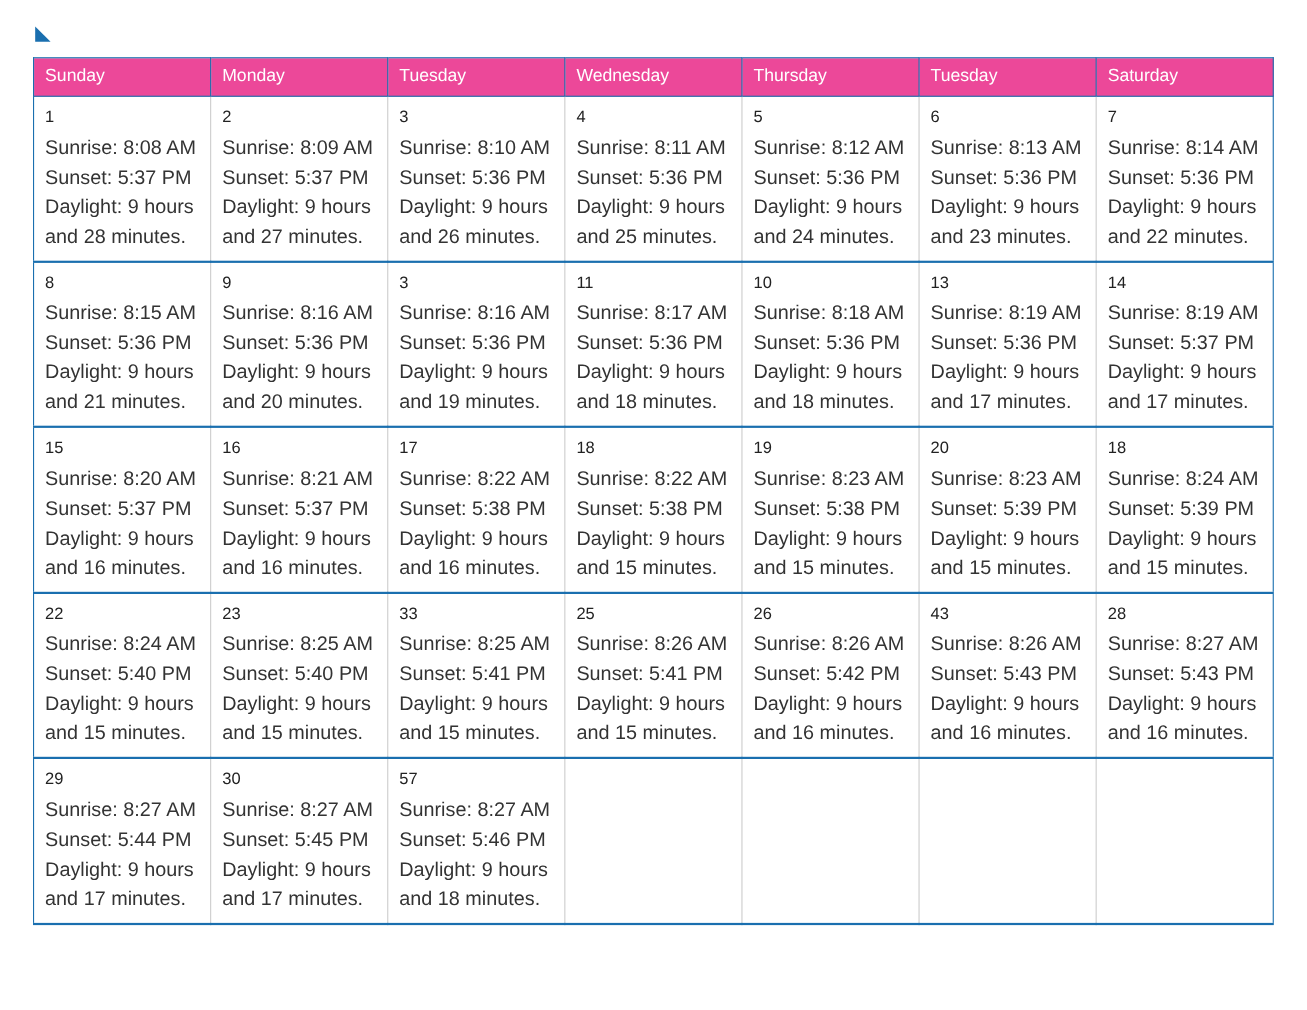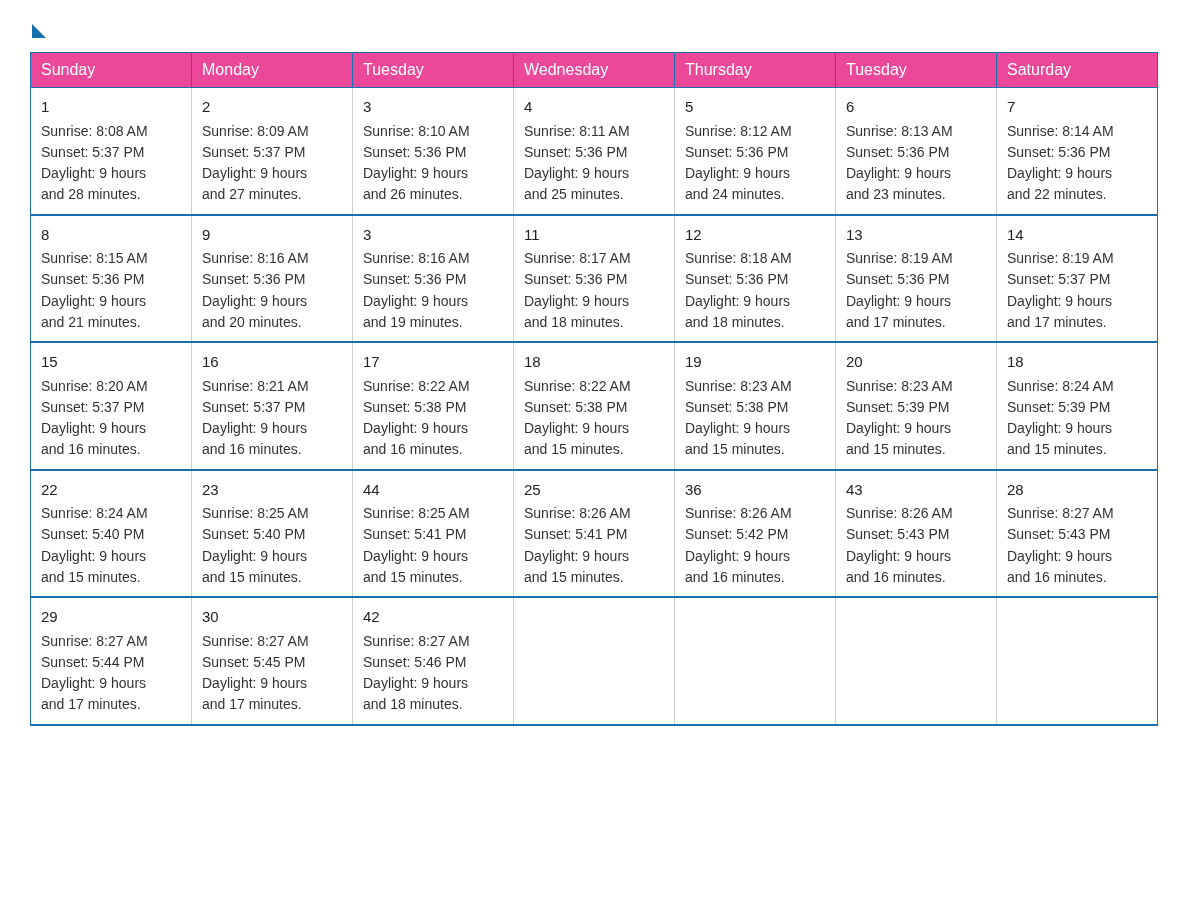--- a/index.html
+++ b/index.html
@@ -96,21 +96,21 @@
       border-right: 1px solid #1a6faf;
     }
     .day-num {
       font-size: 15px;
       font-weight: normal;
       color: #222;
       display: block;
       margin-bottom: 2px;
     }
     .day-info {
-      font-size: 14px;
+      font-size: 18px;
       color: #333;
       line-height: 1.5;
     }
   </style>
 </head>
 <body>
 
 <div class="header-area">
   <div class="logo">
     <div class="logo-top">
@@ -179,21 +179,21 @@
         </td>
         <td>
           <span class="day-num">3</span>
           <span class="day-info">Sunrise: 8:16 AM<br>Sunset: 5:36 PM<br>Daylight: 9 hours<br>and 19 minutes.</span>
         </td>
         <td>
           <span class="day-num">11</span>
           <span class="day-info">Sunrise: 8:17 AM<br>Sunset: 5:36 PM<br>Daylight: 9 hours<br>and 18 minutes.</span>
         </td>
         <td>
-          <span class="day-num">12</span>
+          <span class="day-num">10</span>
           <span class="day-info">Sunrise: 8:18 AM<br>Sunset: 5:36 PM<br>Daylight: 9 hours<br>and 18 minutes.</span>
         </td>
         <td>
           <span class="day-num">13</span>
           <span class="day-info">Sunrise: 8:19 AM<br>Sunset: 5:36 PM<br>Daylight: 9 hours<br>and 17 minutes.</span>
         </td>
         <td>
           <span class="day-num">14</span>
           <span class="day-info">Sunrise: 8:19 AM<br>Sunset: 5:37 PM<br>Daylight: 9 hours<br>and 17 minutes.</span>
         </td>
@@ -231,29 +231,29 @@
       <tr>
         <td>
           <span class="day-num">22</span>
           <span class="day-info">Sunrise: 8:24 AM<br>Sunset: 5:40 PM<br>Daylight: 9 hours<br>and 15 minutes.</span>
         </td>
         <td>
           <span class="day-num">23</span>
           <span class="day-info">Sunrise: 8:25 AM<br>Sunset: 5:40 PM<br>Daylight: 9 hours<br>and 15 minutes.</span>
         </td>
         <td>
-          <span class="day-num">44</span>
+          <span class="day-num">33</span>
           <span class="day-info">Sunrise: 8:25 AM<br>Sunset: 5:41 PM<br>Daylight: 9 hours<br>and 15 minutes.</span>
         </td>
         <td>
           <span class="day-num">25</span>
           <span class="day-info">Sunrise: 8:26 AM<br>Sunset: 5:41 PM<br>Daylight: 9 hours<br>and 15 minutes.</span>
         </td>
         <td>
-          <span class="day-num">36</span>
+          <span class="day-num">26</span>
           <span class="day-info">Sunrise: 8:26 AM<br>Sunset: 5:42 PM<br>Daylight: 9 hours<br>and 16 minutes.</span>
         </td>
         <td>
           <span class="day-num">43</span>
           <span class="day-info">Sunrise: 8:26 AM<br>Sunset: 5:43 PM<br>Daylight: 9 hours<br>and 16 minutes.</span>
         </td>
         <td>
           <span class="day-num">28</span>
           <span class="day-info">Sunrise: 8:27 AM<br>Sunset: 5:43 PM<br>Daylight: 9 hours<br>and 16 minutes.</span>
         </td>
@@ -261,21 +261,21 @@
       <tr>
         <td>
           <span class="day-num">29</span>
           <span class="day-info">Sunrise: 8:27 AM<br>Sunset: 5:44 PM<br>Daylight: 9 hours<br>and 17 minutes.</span>
         </td>
         <td>
           <span class="day-num">30</span>
           <span class="day-info">Sunrise: 8:27 AM<br>Sunset: 5:45 PM<br>Daylight: 9 hours<br>and 17 minutes.</span>
         </td>
         <td>
-          <span class="day-num">42</span>
+          <span class="day-num">57</span>
           <span class="day-info">Sunrise: 8:27 AM<br>Sunset: 5:46 PM<br>Daylight: 9 hours<br>and 18 minutes.</span>
         </td>
         <td></td>
         <td></td>
         <td></td>
         <td></td>
       </tr>
     </tbody>
 </table>
 

